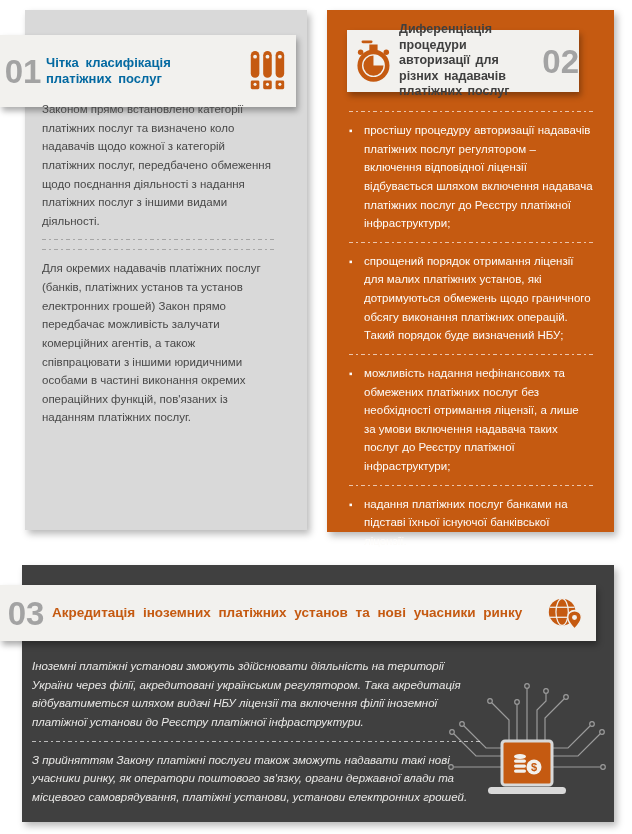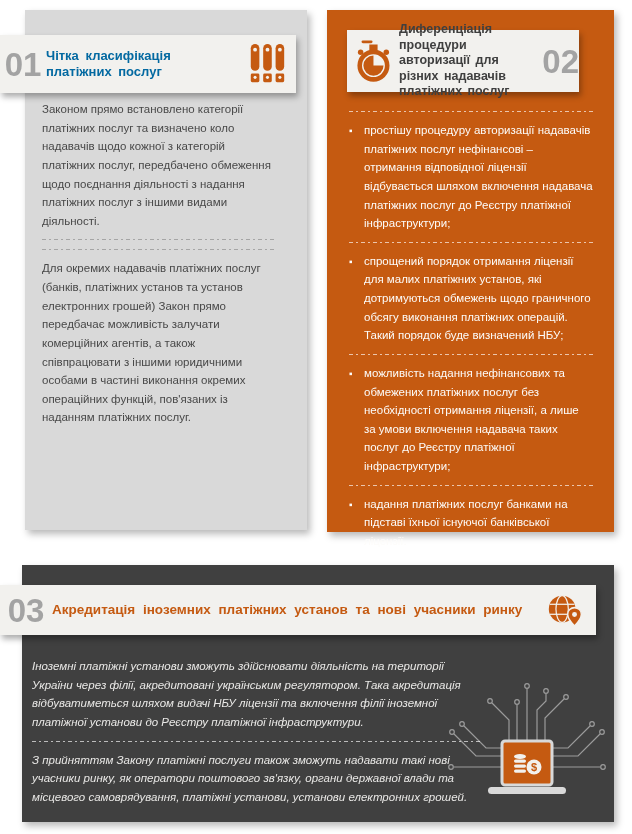--- a/index.html
+++ b/index.html
@@ -12,23 +12,23 @@
   .panel { position:absolute; box-shadow:3px 4px 7px rgba(0,0,0,0.28); }
   .panel-left  { left:25px;  top:10px;  width:282px; height:520px; background:#d9d9d9; }
   .panel-right { left:327px; top:10px;  width:287px; height:522px; background:#c55a11; }
   .panel-dark  { left:22px;  top:565px; width:592px; height:257px; background:#404040; }
 
   
   .band {
     position:absolute; background:#f2f1ee; display:flex; align-items:center;
     box-shadow:2px 4px 6px rgba(0,0,0,0.32);
   }
-  .band-01 { left:0;    top:35px;  width:296px; height:58px; }
+  .band-01 { left:0;    top:35px;  width:296px; height:72px; }
   .band-02 { left:347px; top:30px; width:232px; height:62px; }
-  .band-03 { left:0;    top:585px; width:596px; height:50px; }
+  .band-03 { left:0;    top:585px; width:596px; height:56px; }
 
   .num { font-size:33px; font-weight:bold; color:#a3a3a3; line-height:1; }
   .band-01 .num { width:46px; text-align:center; }
   .band-02 .num { width:54px; text-align:right; }
   .band-03 .num { width:52px; text-align:center; }
 
   .band-title { font-weight:bold; line-height:1.25; }
   .band-01 .band-title { flex:1; color:#0369a1; font-size:13px;  word-spacing:3px; }
   .band-02 .band-title { flex:1; color:#3f3f3f; font-size:12.5px; word-spacing:2px; padding-right:2px; }
   .band-03 .band-title { flex:1; color:#c55a11; font-size:13.5px; word-spacing:4px; }
@@ -114,21 +114,21 @@
     </div>
     <div class="band-title">Диференціація процедури авторизації для різних надавачів платіжних послуг</div>
     <div class="num">02</div>
   </div>
 
   <div class="body-text body-02">
     <div class="dd dd-white"></div>
 
     <div class="bullet-item">
       <span class="bullet-marker">▪</span>
-      <span class="bullet-text">простішу процедуру авторизації надавачів платіжних послуг нефінансові – отримання відповідної ліцензії відбувається шляхом включення надавача платіжних послуг до Реєстру платіжної інфраструктури;</span>
+      <span class="bullet-text">простішу процедуру авторизації надавачів платіжних послуг регулятором – включення відповідної ліцензії відбувається шляхом включення надавача платіжних послуг до Реєстру платіжної інфраструктури;</span>
     </div>
     <div class="dd dd-white"></div>
 
     <div class="bullet-item">
       <span class="bullet-marker">▪</span>
       <span class="bullet-text">спрощений порядок отримання ліцензії для малих платіжних установ, які дотримуються обмежень щодо граничного обсягу виконання платіжних операцій. Такий порядок буде визначений НБУ;</span>
     </div>
     <div class="dd dd-white"></div>
 
     <div class="bullet-item">

